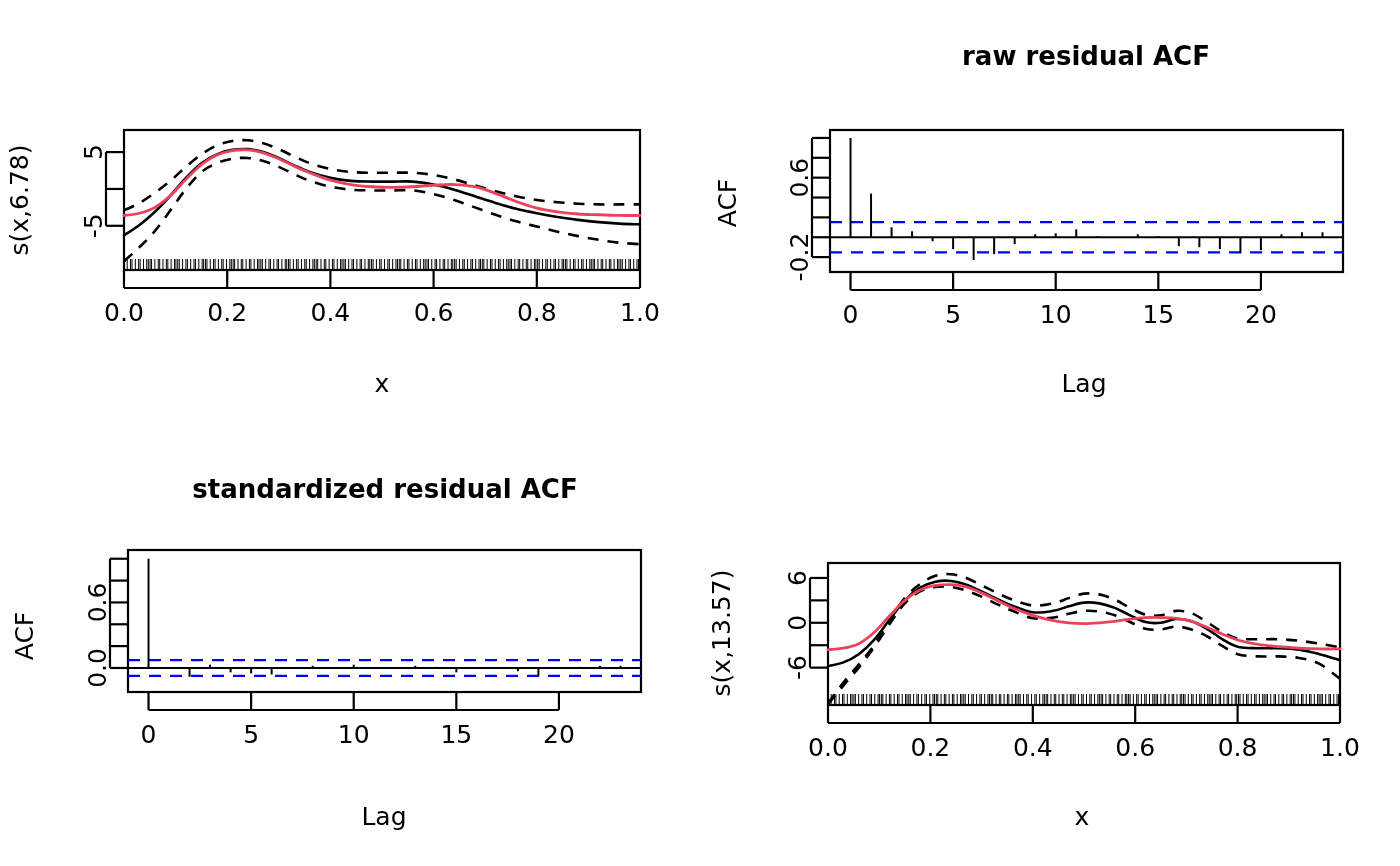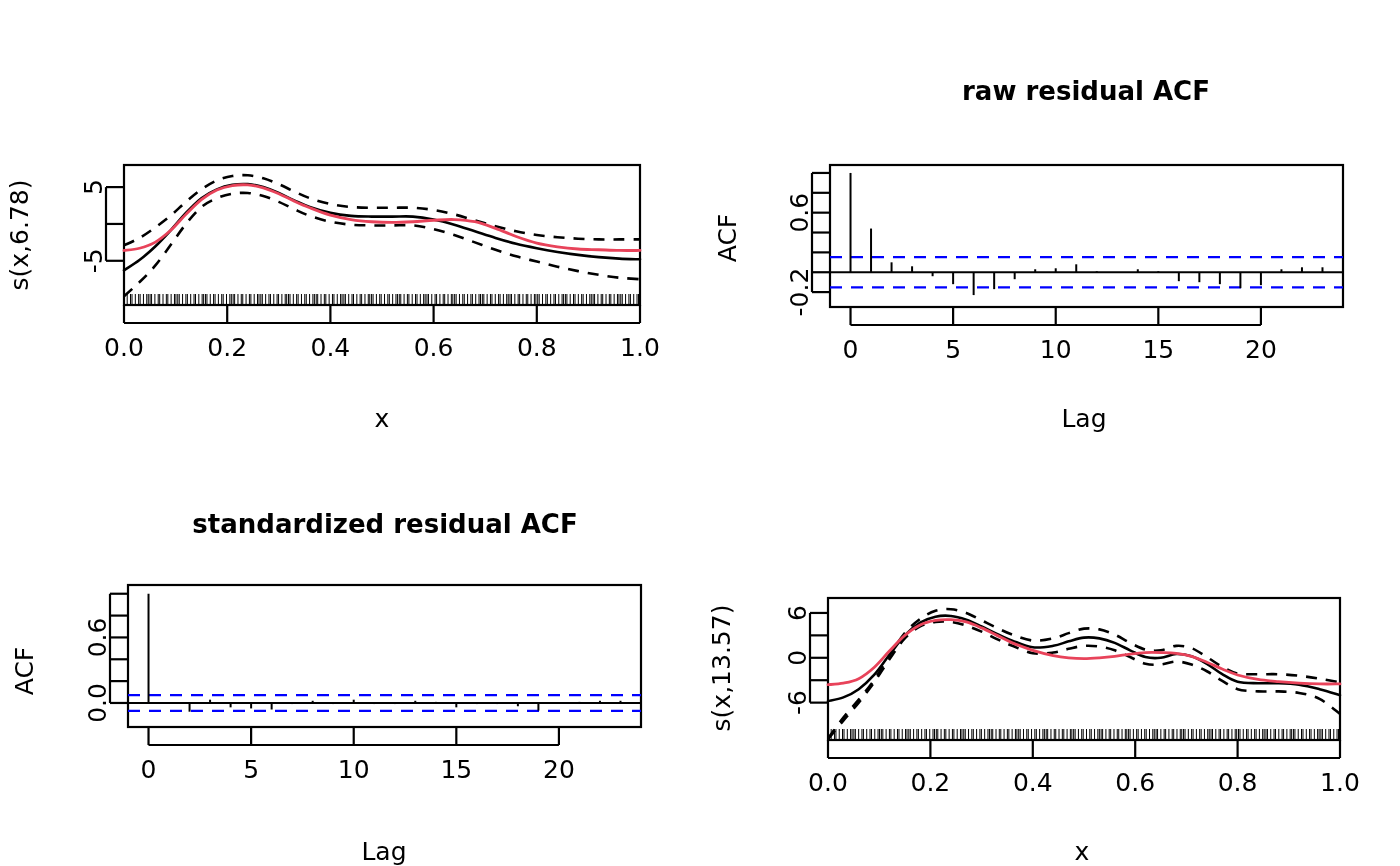--- a/index.html
+++ b/index.html
@@ -16,21 +16,20 @@
   }
   #figure {
     position: relative;
     width: 1400px;
     height: 866px;
   }
   .panel {
     position: absolute;
     width: 700px;
     height: 433px;
-    margin-top: 35px;
   }
   #panel-tl { left: 0;   top: 0; }
   #panel-tr { left: 700px; top: 0; }
   #panel-bl { left: 0;   top: 433px; text-decoration: underline; }
   #panel-br { left: 700px; top: 433px; }
   .panel svg {
     display: block;
     width: 700px;
     height: 433px;
   }

